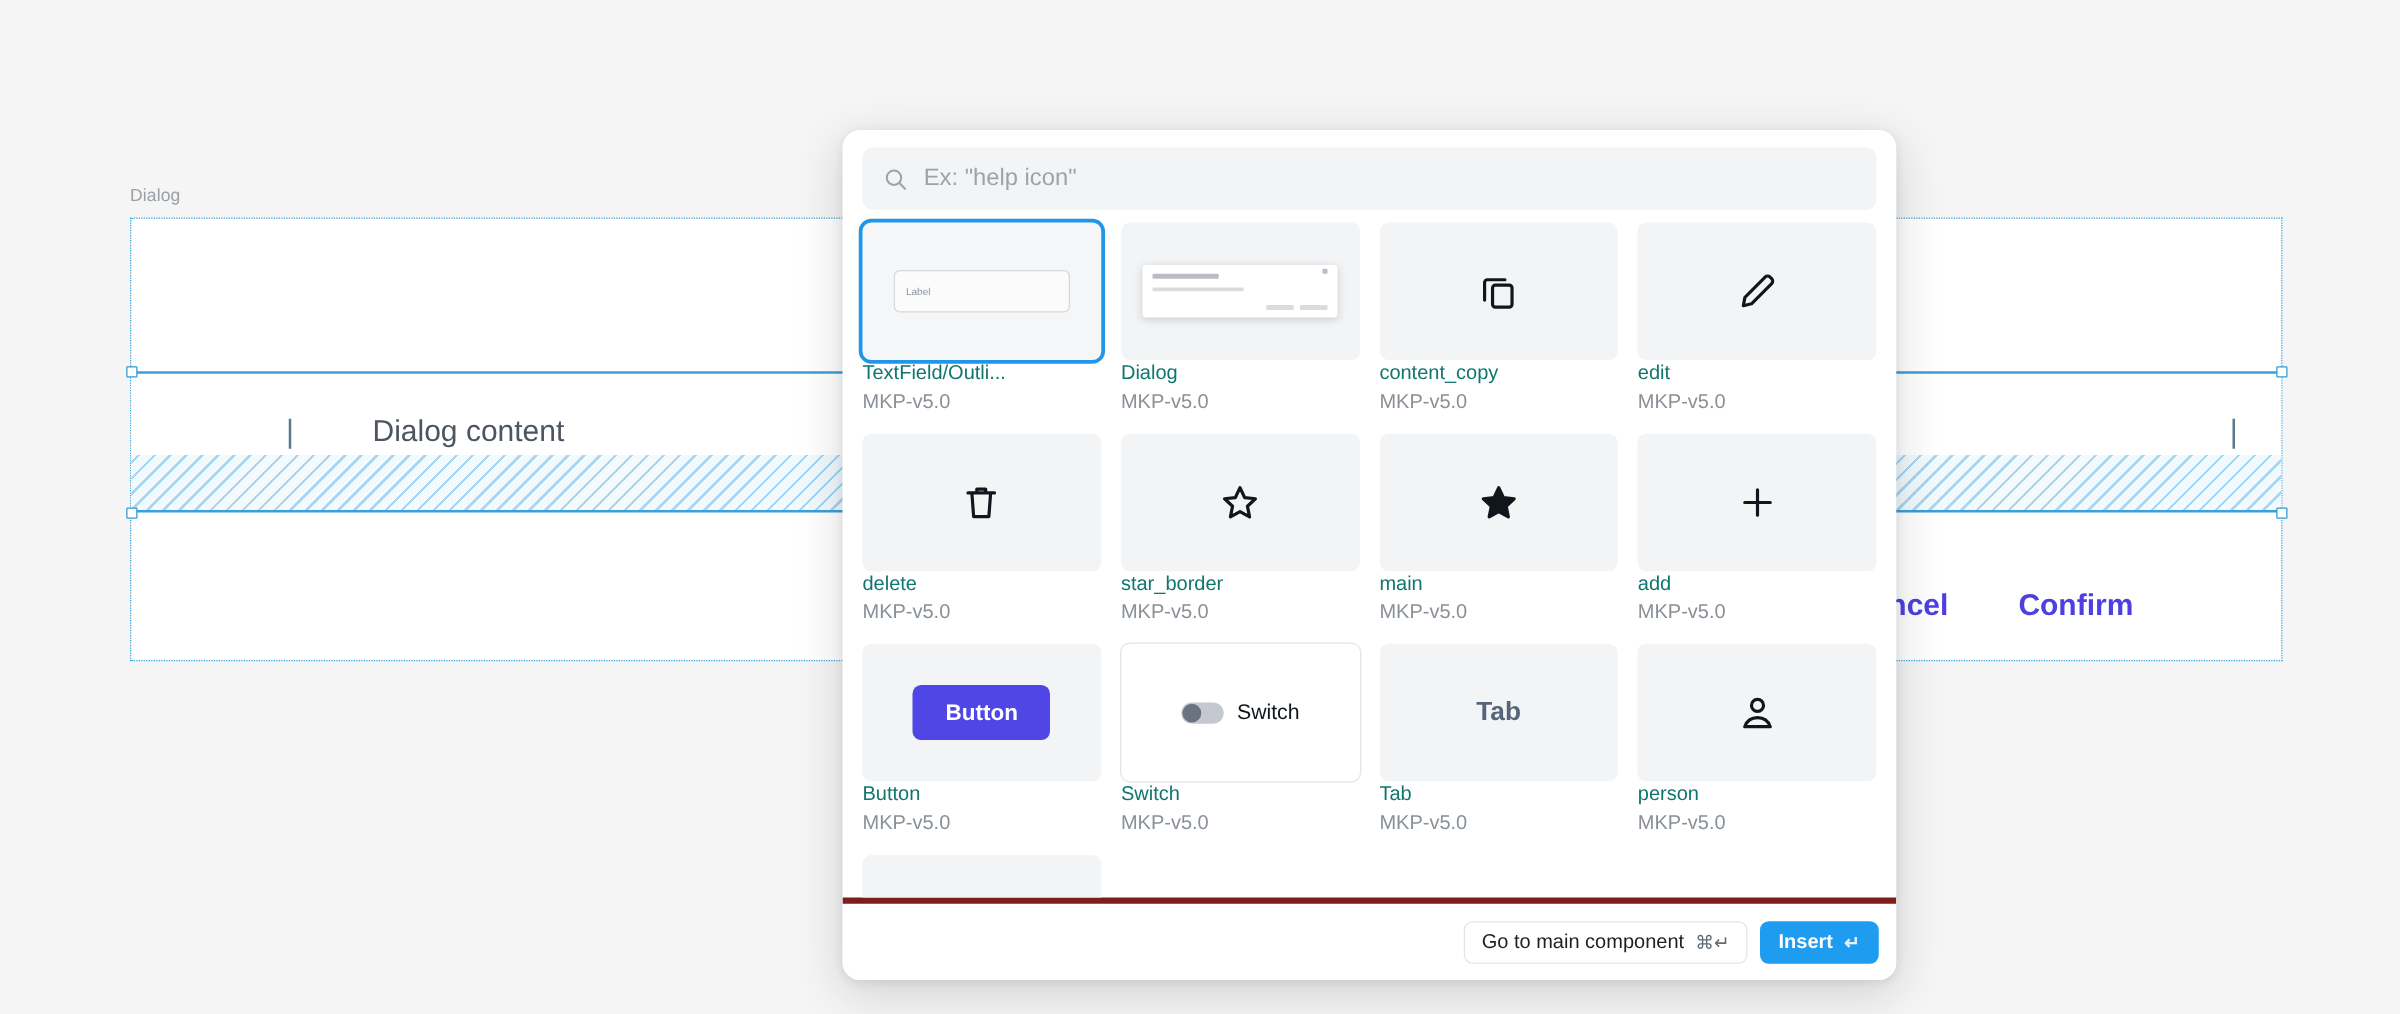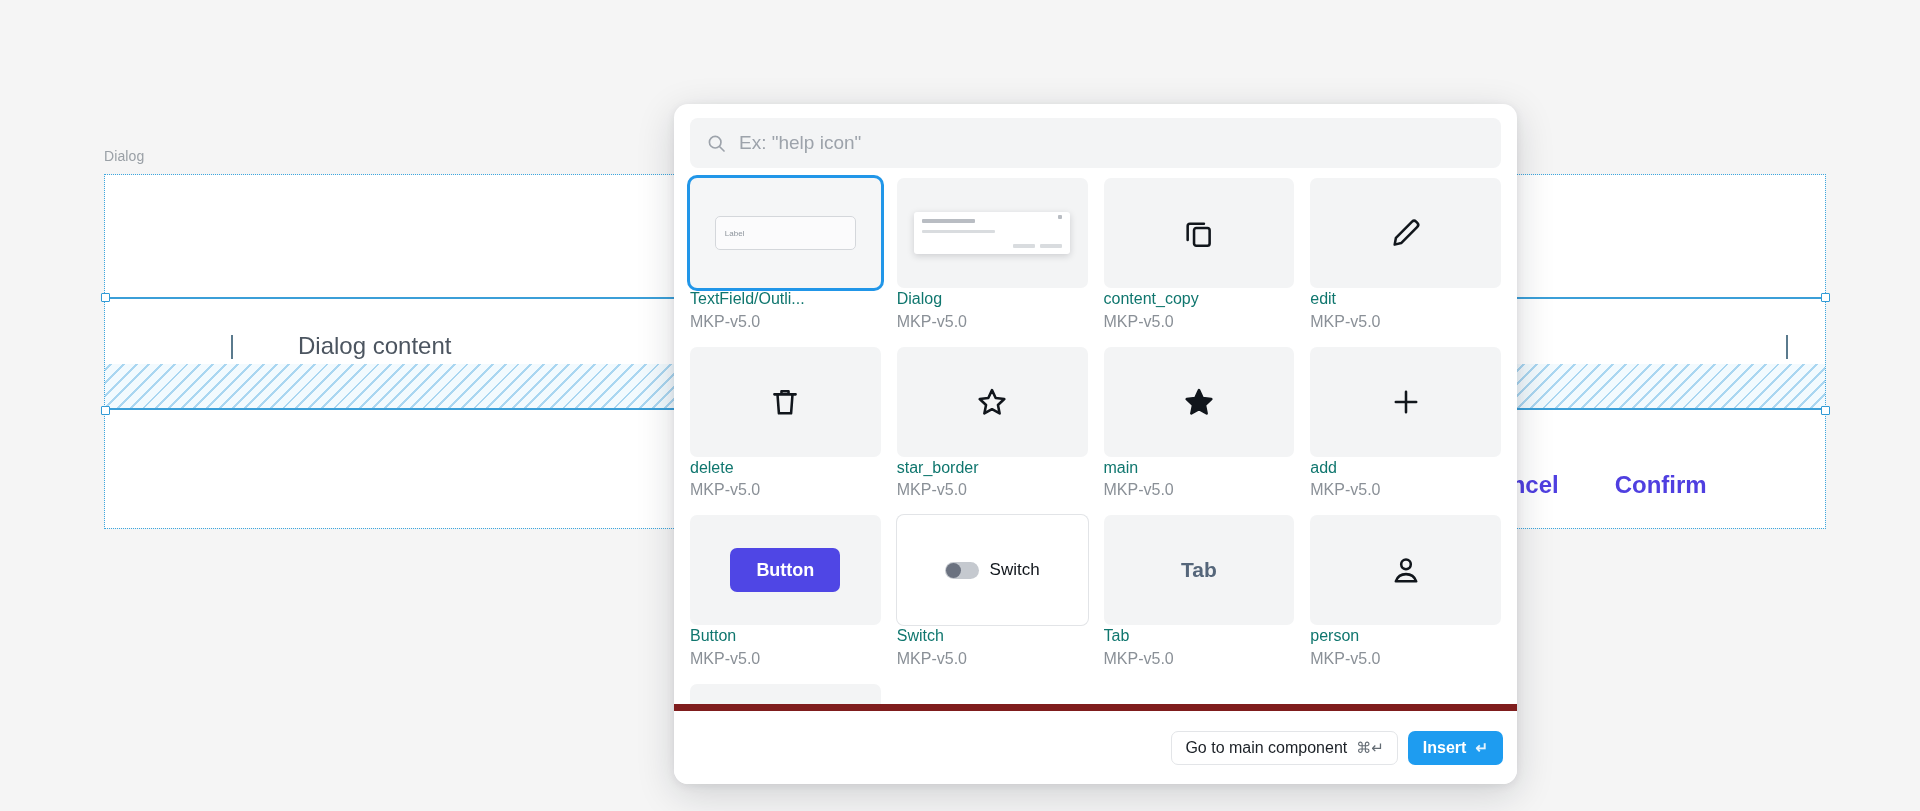--- a/index.html
+++ b/index.html
@@ -246,22 +246,22 @@
     width: 15px; height: 15px;
     background: #6b7280; border-radius: 50%;
   }
   .switch-mini span { font-size: 17px; color: #11161c; }
   .tab-mini { font-size: 21px; font-weight: bold; color: #55667a; }
 
   .icon-glyph { display: block; }
 
   .picker-footer {
     flex: none;
-    height: 80px;
-    border-top: 7px solid #7f1d1d;
+    height: 66px;
+    border-top: 5px solid #7f1d1d;
     display: flex;
     align-items: center;
     justify-content: flex-end;
     gap: 10px;
     padding: 0 14px;
     background: #ffffff;
   }
   .btn-secondary {
     display: inline-flex; align-items: center; gap: 9px;
     height: 34px;

